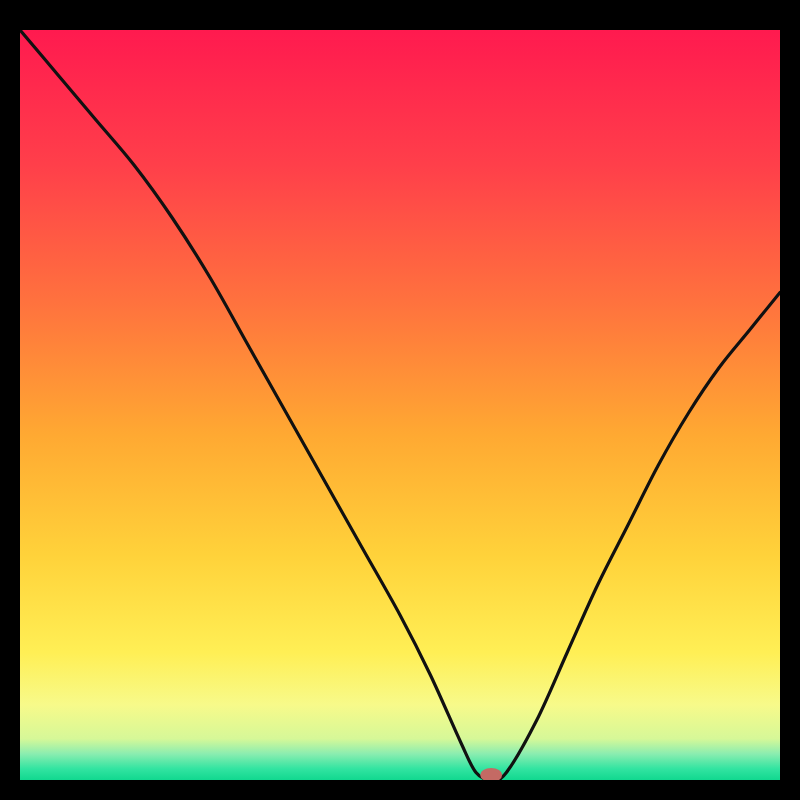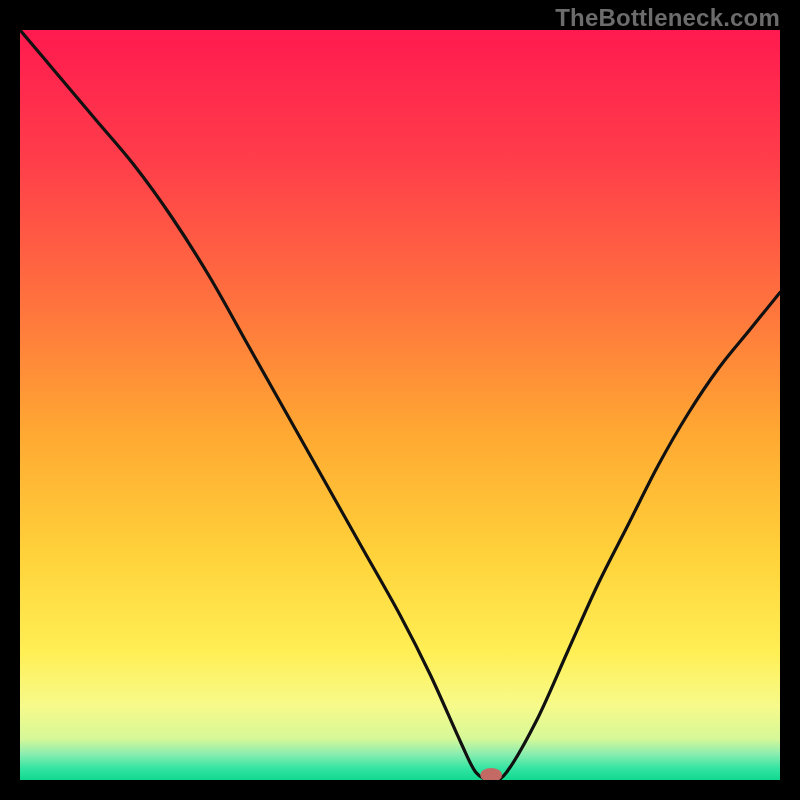--- a/index.html
+++ b/index.html
@@ -57,14 +57,13 @@
     </defs>
 
     <rect id="gradient-rect" fill="url(#bg-grad)" x="20" y="30" width="760" height="750"></rect>
 
     <g id="plot-group" clip-path="url(#frame-clip)">
       <path id="curve-path" fill="none" d="M 20 30 C 26.333333333333332 37.50000000000001, 45.333333333333336 60.00000000000004, 58 75.00000000000004 C 70.66666666666667 90.00000000000004, 83.33333333333333 105, 96 120 C 108.66666666666667 135, 121.33333333333333 148.75000000000003, 134 165.00000000000003 C 146.66666666666666 181.25000000000003, 159.33333333333334 198.75, 172 217.5 C 184.66666666666666 236.25, 197.33333333333334 256.25, 210 277.5 C 222.66666666666666 298.75, 235.33333333333334 322.50000000000006, 248 345.00000000000006 C 260.6666666666667 367.50000000000006, 273.3333333333333 390, 286 412.5 C 298.6666666666667 435, 311.3333333333333 457.5, 324 480 C 336.6666666666667 502.5, 349.3333333333333 525, 362 547.5 C 374.6666666666667 570, 388.6 593.75, 400 615 C 411.4 636.25, 420.2666666666667 653.75, 430.40000000000003 675 C 440.53333333333336 696.25, 453.19999999999993 726.25, 460.79999999999995 742.5 C 468.4 758.75, 470.93333333333334 766.25, 476 772.5 C 481.06666666666666 778.75, 486.1333333333333 780, 491.2 780 C 496.26666666666665 780, 498.8 782.5, 506.40000000000003 772.5 C 514 762.5, 526.6666666666667 740, 536.8000000000001 720 C 546.9333333333334 700, 557.0666666666666 675, 567.1999999999999 652.5 C 577.3333333333333 630, 587.4666666666667 606.25, 597.6 585 C 607.7333333333333 563.75, 617.8666666666667 545, 628 525 C 638.1333333333333 505, 648.2666666666667 483.75000000000006, 658.4 465.00000000000006 C 668.5333333333333 446.25000000000006, 678.6666666666666 428.75, 688.8 412.5 C 698.9333333333333 396.25, 709.0666666666667 381.24999999999994, 719.2 367.49999999999994 C 729.3333333333334 353.74999999999994, 739.4666666666667 342.5, 749.6 330 C 759.7333333333333 317.5, 774.9333333333334 298.75, 780 292.5" stroke="#111111" stroke-width="3.2" stroke-linecap="round" stroke-linejoin="round"></path>
       <ellipse id="marker-dot" cx="491.2" cy="775" rx="11" ry="7" fill="#c46a64"></ellipse>
     </g>
   </svg>
 
-  <div class="watermark">TheBottleneck.com</div>
 </div>
 
 </body></html>

